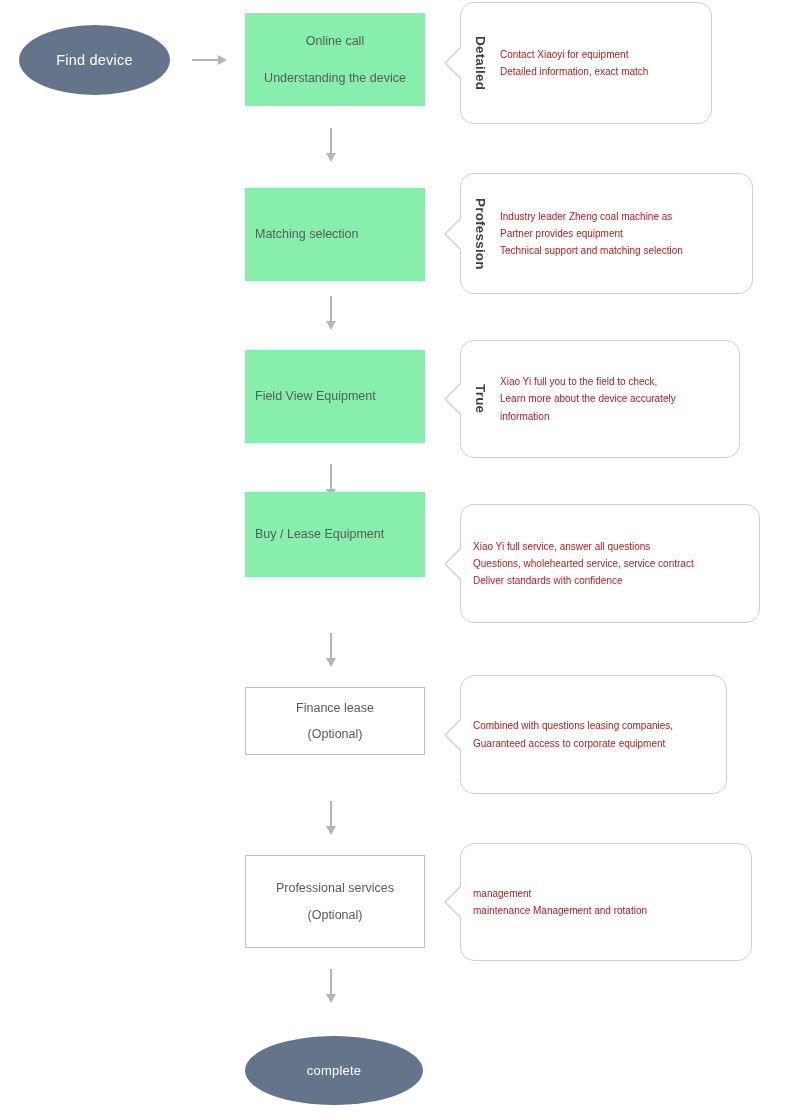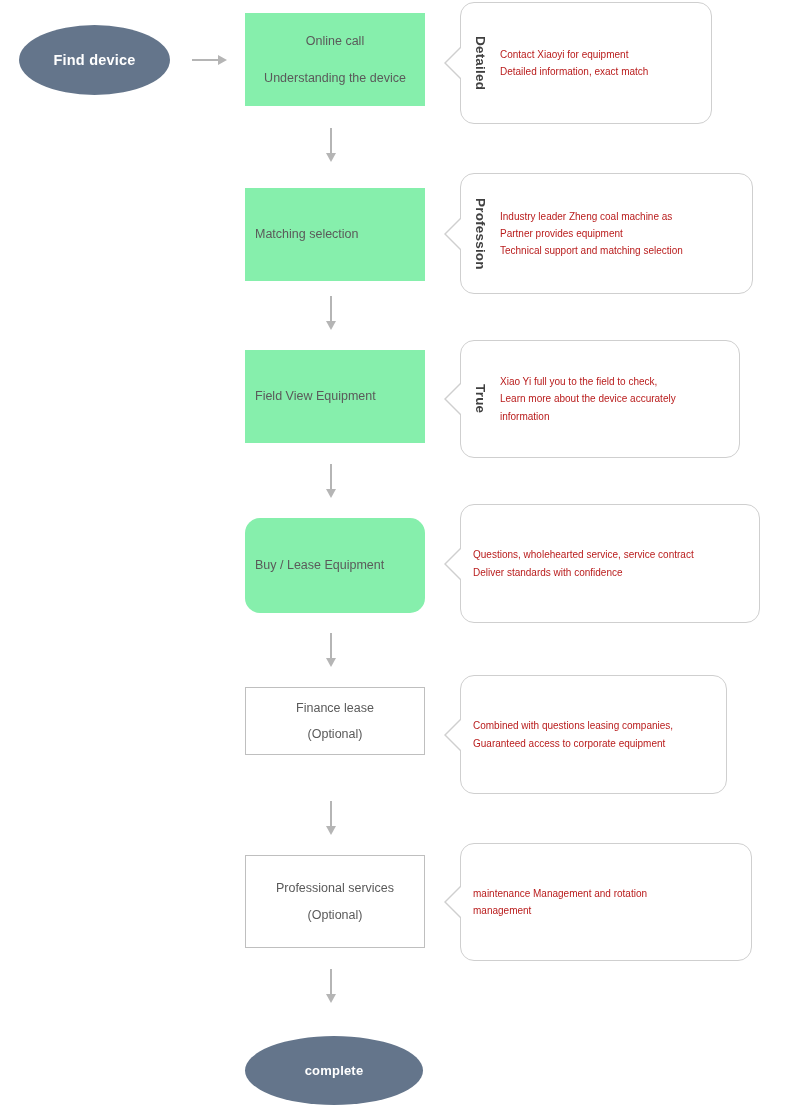--- a/index.html
+++ b/index.html
@@ -26,21 +26,21 @@
 
   
   .ellipse {
     position: absolute;
     background: #64758b;
     border-radius: 50%;
     display: flex;
     align-items: center;
     justify-content: center;
     color: #ffffff;
-    font-weight: bold;
+    font-weight: normal;
     letter-spacing: .2px;
   }
   .ellipse-start {
     left: 19px;  top: 25px;
     width: 151px; height: 70px;
     font-size: 14.5px;
   }
   .ellipse-end {
     left: 245px; top: 1036px;
     width: 178px; height: 69px;
@@ -70,21 +70,21 @@
   }
   .proc.center { align-items: center; text-align: center; }
   .proc.left   { align-items: flex-start; text-align: left; padding-left: 10px; }
   .proc .l1 { display: block; }
   .proc .l2 { display: block; }
 
   .proc-1 { top: 13px;  height: 93px; }
   .proc-1 .l1 { margin-bottom: 18px; }
   .proc-2 { top: 188px; height: 93px; }
   .proc-3 { top: 350px; height: 93px; }
-  .proc-4 { top: 518px; height: 95px; border-radius: 15px; }
+  .proc-4 { top: 492px; height: 85px; }
   .proc-5 { top: 687px; height: 68px; }
   .proc-5 .l1 { margin-bottom: 8px; }
   .proc-6 { top: 855px; height: 93px; }
   .proc-6 .l1 { margin-bottom: 8px; }
 
   
   .callout {
     position: absolute;
     background: #ffffff;
     border: 1px solid #cfcfcf;
@@ -263,20 +263,21 @@
 
   <div class="proc filled left proc-4">
     <span class="l1">Buy / Lease Equipment</span>
   </div>
 
   <div class="callout co-4">
     <div class="notch-outer"></div>
     <div class="notch-inner"></div>
     <div class="callout-body">
       <div class="ctext">
+        <span>Xiao Yi full service, answer all questions</span>
         <span>Questions, wholehearted service, service contract</span>
         <span>Deliver standards with confidence</span>
       </div>
     </div>
   </div>
 
   <div class="arrow-down ad-4"></div>
 
   <div class="proc outlined center proc-5">
     <span class="l1">Finance lease</span>
@@ -299,22 +300,22 @@
   <div class="proc outlined center proc-6">
     <span class="l1">Professional services</span>
     <span class="l2">(Optional)</span>
   </div>
 
   <div class="callout co-6">
     <div class="notch-outer"></div>
     <div class="notch-inner"></div>
     <div class="callout-body">
       <div class="ctext">
+        <span>management</span>
         <span> maintenance Management and rotation</span>
-        <span>management</span>
       </div>
     </div>
   </div>
 
   <div class="arrow-down ad-6"></div>
 
   <div class="ellipse ellipse-end">
     <span>complete</span>
   </div>
 

